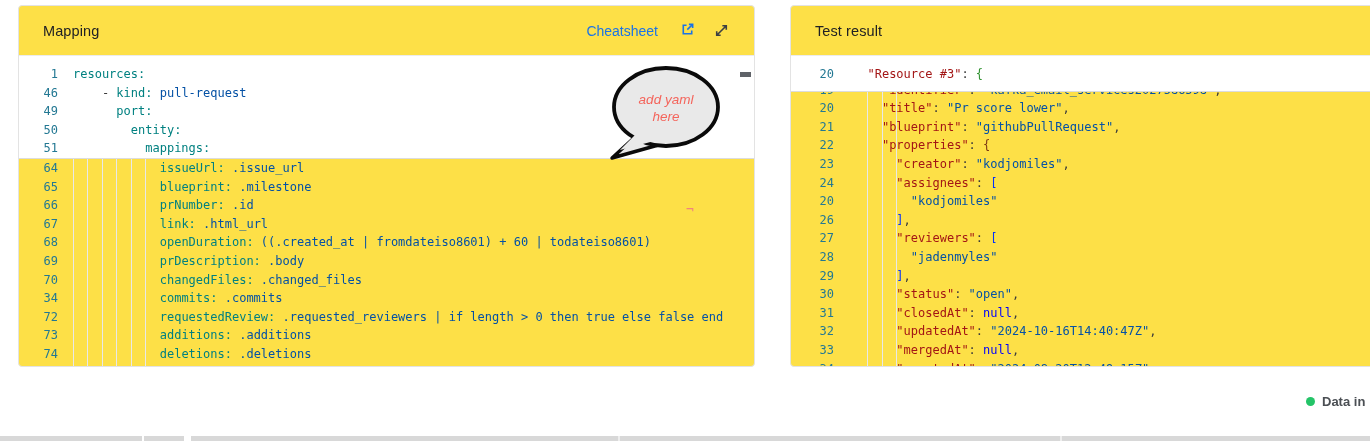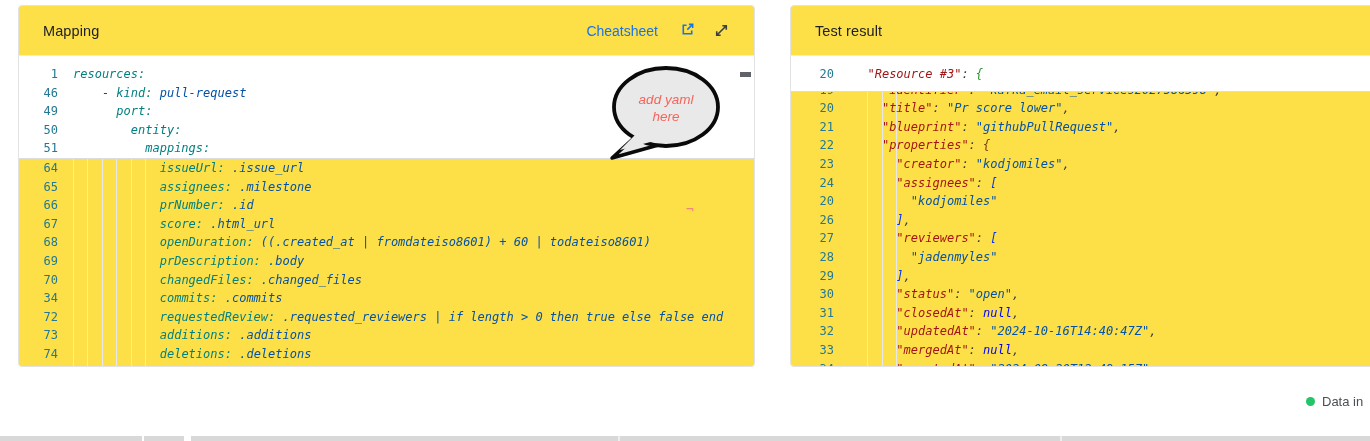--- a/index.html
+++ b/index.html
@@ -22,21 +22,21 @@
             font-size:12px; line-height:18.6px; color:#3b3b3b; }
   .sticky { position:relative; background:#fff; z-index:3; border-bottom:1px solid #dcdcdc; }
   #left-sticky  { padding-top:9px; }
   #right-sticky { padding-top:9px; padding-bottom:7px; }
   .content { position:relative; overflow:hidden; z-index:1; height:100%; }
   #right-content > .cl:first-child { margin-top:-11px; }
 
   .cl { display:flex; white-space:pre; position:relative; z-index:2; }
   .ln { width:52px; flex:0 0 52px; text-align:right; padding-right:13px; color:#237893; user-select:none; }
   #right-card .ln { width:56px; flex-basis:56px; }
-  .ct { white-space:pre; padding-left:2px;font-style:italic; }
+  .ct { white-space:pre; padding-left:2px; }
   #right-card .ct { padding-left:6px; }
 
   .tk-key   { color:#008080; }
   .tk-val   { color:#0451a5; }
   .tk-jkey  { color:#a31515; }
   .tk-kw    { color:#0000ff; }
   .tk-punct { color:#3b3b3b; }
   .tk-plain { color:#3b3b3b; }
   .tk-b-green { color:#319331; }
   .tk-b-brown { color:#7b3814; }
@@ -45,21 +45,21 @@
   .guide { position:absolute; top:0; bottom:0; width:1px; background:#e8e8e8; z-index:1; }
 
   .scroll-thumb { position:absolute; top:16px; right:3px; width:11px; height:5px; background:#5f6368; z-index:4; }
 
   #bubble-wrap { position:absolute; left:600px; top:64px; width:134px; height:102px; z-index:6;font-style:italic; }
   .bubble-text { fill:#f4655c; font-family:"Liberation Sans", sans-serif; font-size:13.5px; text-anchor:middle; }
 
   #stray-mark { position:absolute; left:686px; top:201px; color:#f0857c; font-family:"DejaVu Sans Mono", monospace;
                 font-size:13px; z-index:5; }
 
-  #status-row { position:absolute; left:1306px; top:394px; display:flex; align-items:center; gap:7px; white-space:nowrap; }
+  #status-row { position:absolute; left:1306px; top:394px; display:flex; align-items:center; gap:7px; white-space:nowrap;font-weight:bold; }
   #status-dot { width:9px; height:9px; border-radius:50%; background:#24c468; flex:0 0 9px; }
   #status-label { font-size:13px; color:#4b4f54; }
 
   #bottom-bar { position:absolute; left:0; right:0; bottom:0; height:5px; background:#d8d8d8; }
   .bar-gap { position:absolute; top:0; bottom:0; background:#fff; }
   .bar-gap.g1 { left:142px; width:2px; }
   .bar-gap.g2 { left:184px; width:7px; }
   .bar-gap.g3 { left:618px; width:2px; background:#eee; }
   .bar-gap.g4 { left:1060px; width:2px; background:#eee; }
 </style>
@@ -93,23 +93,23 @@
     <div class="editor" id="left-editor">
       <div class="sticky" id="left-sticky">
           <div class="cl"><span class="ln">1</span><span class="ct"><span class="tk-key">resources:</span></span></div>
           <div class="cl"><span class="ln">46</span><span class="ct"><span class="tk-plain">    </span><span class="tk-punct">- </span><span class="tk-key">kind:</span><span class="tk-val"> pull-request</span></span></div>
           <div class="cl"><span class="ln">49</span><span class="ct"><span class="tk-plain">      </span><span class="tk-key">port:</span></span></div>
           <div class="cl"><span class="ln">50</span><span class="ct"><span class="tk-plain">        </span><span class="tk-key">entity:</span></span></div>
           <div class="cl"><span class="ln">51</span><span class="ct"><span class="tk-plain">          </span><span class="tk-key">mappings:</span></span></div>
         </div>
       <div class="content" id="left-content">
           <div class="cl"><span class="ln">64</span><span class="ct"><span class="tk-plain">            </span><span class="tk-key">issueUrl:</span><span class="tk-val"> .issue_url</span></span></div>
-          <div class="cl"><span class="ln">65</span><span class="ct"><span class="tk-plain">            </span><span class="tk-key">assignees:</span><span class="tk-val"> .milestone</span></span></div>
+          <div class="cl"><span class="ln">65</span><span class="ct"><span class="tk-plain">            </span><span class="tk-key">blueprint:</span><span class="tk-val"> .milestone</span></span></div>
           <div class="cl"><span class="ln">66</span><span class="ct"><span class="tk-plain">            </span><span class="tk-key">prNumber:</span><span class="tk-val"> .id</span></span></div>
-          <div class="cl"><span class="ln">67</span><span class="ct"><span class="tk-plain">            </span><span class="tk-key">score:</span><span class="tk-val"> .html_url</span></span></div>
+          <div class="cl"><span class="ln">67</span><span class="ct"><span class="tk-plain">            </span><span class="tk-key">link:</span><span class="tk-val"> .html_url</span></span></div>
           <div class="cl"><span class="ln">68</span><span class="ct"><span class="tk-plain">            </span><span class="tk-key">openDuration:</span><span class="tk-val"> ((.created_at | fromdateiso8601) + 60 | todateiso8601)</span></span></div>
           <div class="cl"><span class="ln">69</span><span class="ct"><span class="tk-plain">            </span><span class="tk-key">prDescription:</span><span class="tk-val"> .body</span></span></div>
           <div class="cl"><span class="ln">70</span><span class="ct"><span class="tk-plain">            </span><span class="tk-key">changedFiles:</span><span class="tk-val"> .changed_files</span></span></div>
           <div class="cl"><span class="ln">34</span><span class="ct"><span class="tk-plain">            </span><span class="tk-key">commits:</span><span class="tk-val"> .commits</span></span></div>
           <div class="cl"><span class="ln">72</span><span class="ct"><span class="tk-plain">            </span><span class="tk-key">requestedReview:</span><span class="tk-val"> .requested_reviewers | if length &gt; 0 then true else false end</span></span></div>
           <div class="cl"><span class="ln">73</span><span class="ct"><span class="tk-plain">            </span><span class="tk-key">additions:</span><span class="tk-val"> .additions</span></span></div>
           <div class="cl"><span class="ln">74</span><span class="ct"><span class="tk-plain">            </span><span class="tk-key">deletions:</span><span class="tk-val"> .deletions</span></span></div>
           <div class="guide" style="left: 54px;"></div>
           <div class="guide" style="left: 68.448px;"></div>
           <div class="guide" style="left: 82.896px;"></div>

